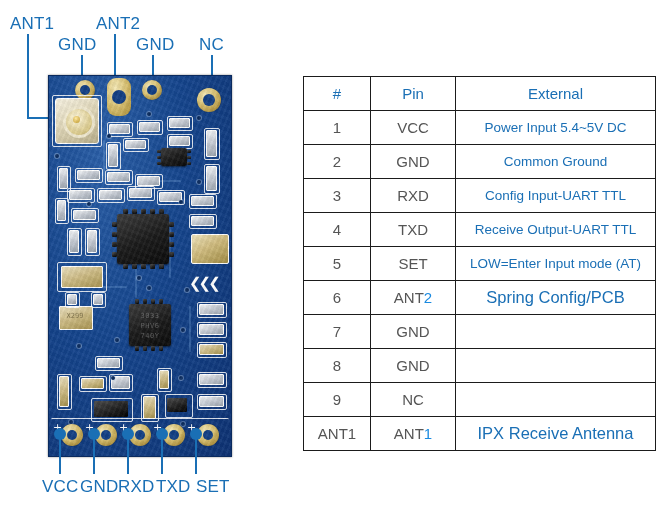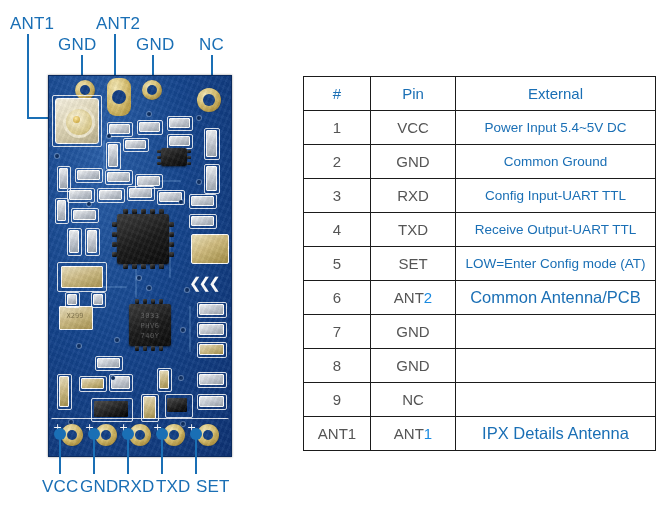--- a/index.html
+++ b/index.html
@@ -485,41 +485,41 @@
         <td class="cell-det">Config Input-UART TTL</td>
       </tr>
       <tr>
         <td class="cell-num">4</td>
         <td class="cell-pin"><span>TXD</span><span class="blue"></span></td>
         <td class="cell-det">Receive Output-UART TTL</td>
       </tr>
       <tr>
         <td class="cell-num">5</td>
         <td class="cell-pin"><span>SET</span><span class="blue"></span></td>
-        <td class="cell-det">LOW=Enter Config mode (AT)</td>
+        <td class="cell-det">LOW=Enter Input mode (AT)</td>
       </tr>
       <tr>
         <td class="cell-num">6</td>
         <td class="cell-pin"><span>ANT</span><span class="blue">2</span></td>
-        <td class="cell-det big">Common Antenna/PCB</td>
+        <td class="cell-det big">Spring Config/PCB</td>
       </tr>
       <tr>
         <td class="cell-num">7</td>
         <td class="cell-pin"><span>GND</span><span class="blue"></span></td>
         <td class="cell-det"></td>
       </tr>
       <tr>
         <td class="cell-num">8</td>
         <td class="cell-pin"><span>GND</span><span class="blue"></span></td>
         <td class="cell-det"></td>
       </tr>
       <tr>
         <td class="cell-num">9</td>
         <td class="cell-pin"><span>NC</span><span class="blue"></span></td>
         <td class="cell-det"></td>
       </tr>
       <tr>
         <td class="cell-num">ANT1</td>
         <td class="cell-pin"><span>ANT</span><span class="blue">1</span></td>
-        <td class="cell-det big">IPX Details Antenna</td>
+        <td class="cell-det big">IPX Receive Antenna</td>
       </tr>
     </tbody>
 </table>
 
 </body></html>

